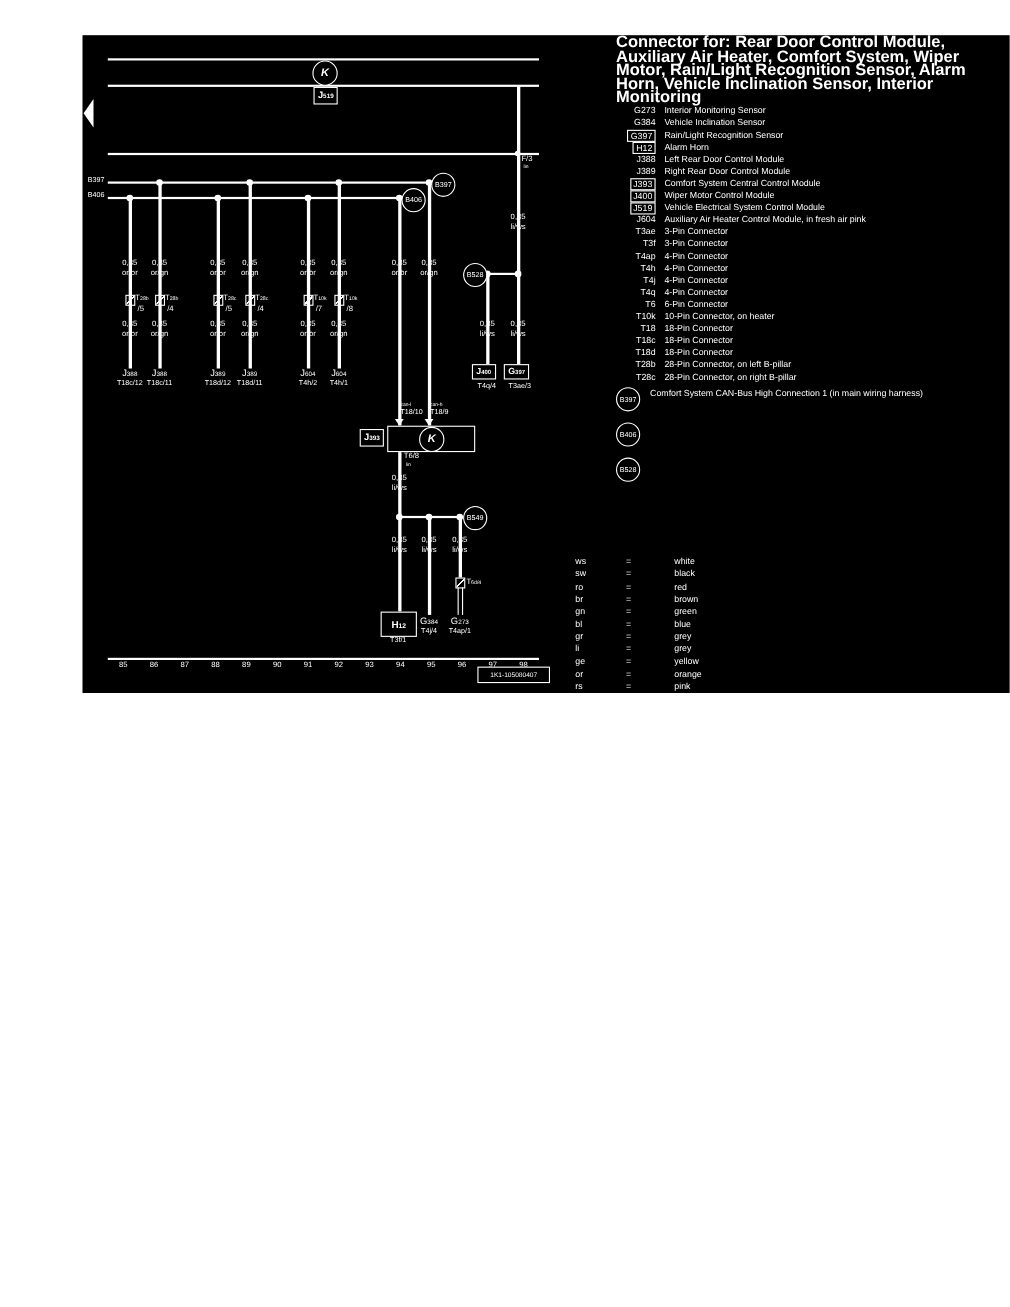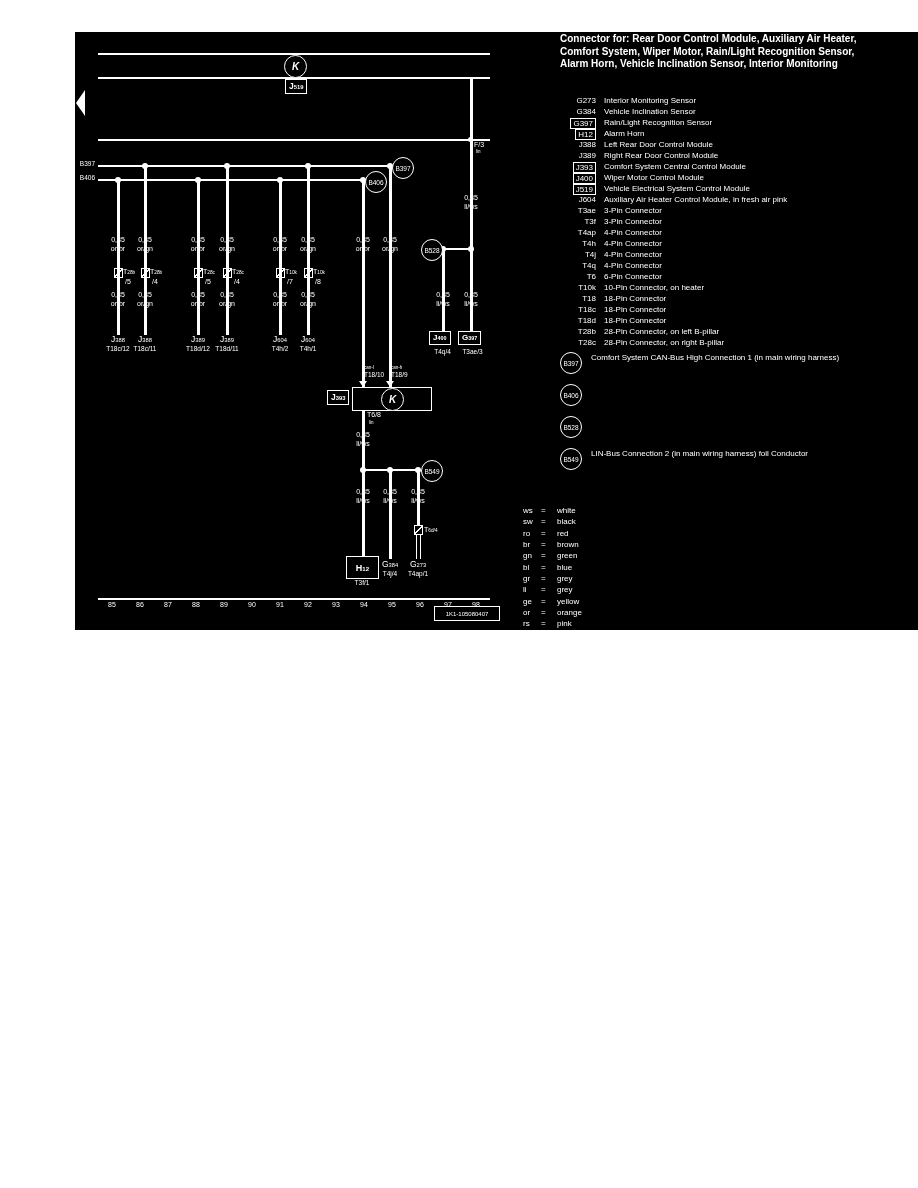--- a/index.html
+++ b/index.html
@@ -15,33 +15,33 @@
   .codebox{position:absolute;border:1.5px solid #fff;background:#000;font-weight:bold;font-size:8.5px;line-height:1;padding:2px 3px;z-index:3;white-space:nowrap;}
   .circ{position:absolute;width:20px;height:20px;border:1.5px solid #fff;border-radius:50%;background:#000;display:flex;align-items:center;justify-content:center;font-size:6.5px;z-index:3;}
   .kcirc{width:21px;height:21px;font-size:10px;font-weight:bold;font-style:italic;}
   .connsym{position:absolute;width:7px;height:8px;border:1px solid #fff;background:linear-gradient(135deg,transparent 42%,#fff 42%,#fff 58%,transparent 58%);z-index:2;}
   .arrowdown{position:absolute;width:0;height:0;border-left:4px solid transparent;border-right:4px solid transparent;border-top:6px solid #fff;z-index:2;}
   .leftarrow{position:absolute;width:0;height:0;border-top:13px solid transparent;border-bottom:13px solid transparent;border-right:9px solid #fff;}
   .modbox{position:absolute;border:1.5px solid #fff;background:#000;z-index:2;}
   .cn{font-size:68%;}
   
   .panel{position:absolute;left:485px;top:0;width:356px;}
-  .p-header{position:absolute;left:0;top:1px;width:318px;font-weight:bold;font-size:10px;line-height:12.5px;}
+  .p-header{position:absolute;left:0;top:1px;width:318px;font-weight:bold;font-size:15px;line-height:12.5px;}
   .lg-list{position:absolute;left:0;top:64px;width:352px;}
   .lg-row{display:flex;height:11px;align-items:flex-start;font-size:8px;}
   .lg-code{width:36px;text-align:right;margin-right:8px;white-space:nowrap;flex:0 0 auto;}
   .lg-code-inner{display:inline-block;line-height:9px;}
   .lg-code-inner.boxed{border:1px solid #fff;padding:0 2px;}
   .lg-desc{flex:1;white-space:nowrap;}
   .conn-list{position:absolute;left:0;top:320px;width:352px;}
   .conn-item{display:flex;margin-bottom:10px;min-height:22px;}
   .conn-circ{width:20px;height:20px;border:1.5px solid #fff;border-radius:50%;flex:0 0 auto;display:flex;align-items:center;justify-content:center;font-size:6.5px;margin-right:9px;}
   .conn-desc{font-size:8px;line-height:10px;width:292px;padding-top:1px;}
   .colors{position:absolute;left:448px;top:473px;}
-  .color-row{display:flex;height:11.3px;font-size:8px;align-items:center;}
+  .color-row{display:flex;height:11.3px;font-size:8px;align-items:center;gap:28px;}
   .c-abbr{width:18px;}
   .c-eq{width:16px;}
   .tracks{position:absolute;left:23px;top:569px;width:392px;display:flex;z-index:2;}
   .track{flex:1;text-align:center;font-size:7px;}
   .idbox{position:absolute;left:359px;top:574px;width:64px;height:13px;border:1px solid #fff;display:flex;align-items:center;justify-content:center;font-size:6px;z-index:3;background:#000;}
 </style>
 </head>
 <body>
 
 <div class="board">
@@ -368,24 +368,20 @@
         </div>
 
         <div class="conn-item">
           <span class="conn-circ">B406</span>
         </div>
 
         <div class="conn-item">
           <span class="conn-circ">B528</span>
         </div>
 
-        <div class="conn-item">
-          <span class="conn-circ">B549</span>
-          <span class="conn-desc">LIN-Bus Connection 2 (in main wiring harness) foil Conductor</span>
-        </div>
       </div>
   </div>
 
   <div class="colors">
 
       <div class="color-row">
         <span class="c-abbr">ws</span>
         <span class="c-eq">=</span>
         <span class="c-name">white</span>
       </div>

